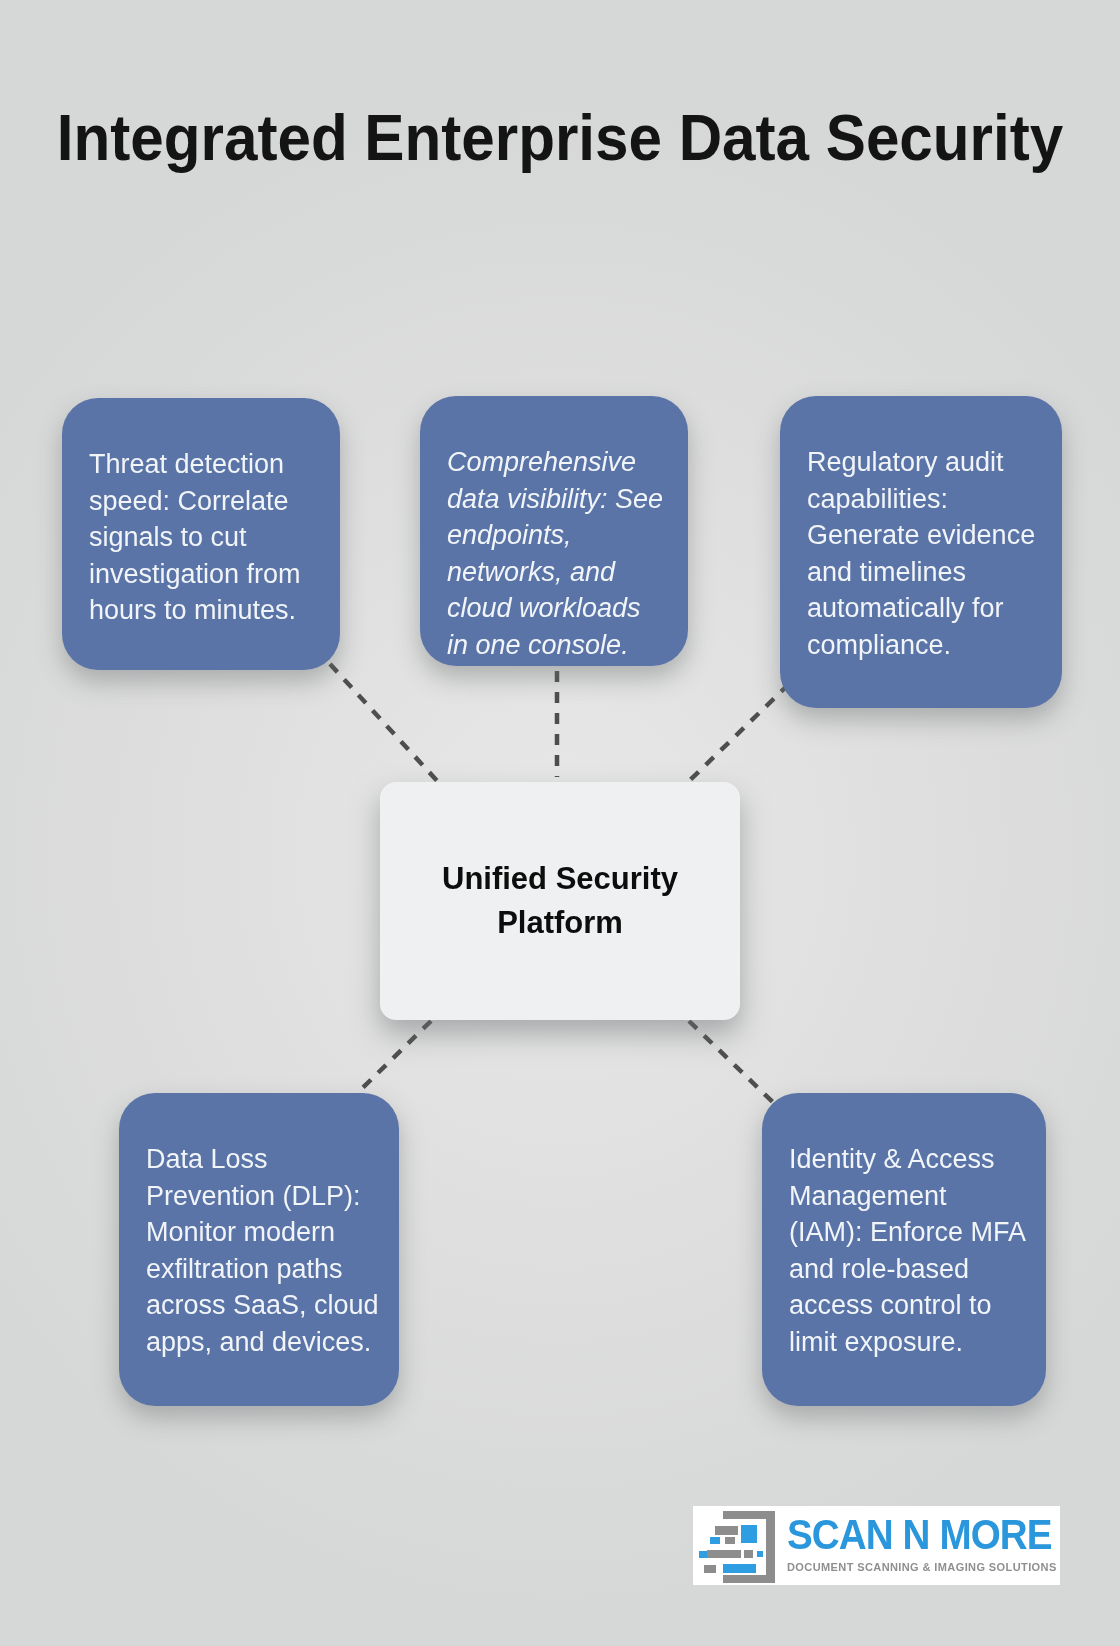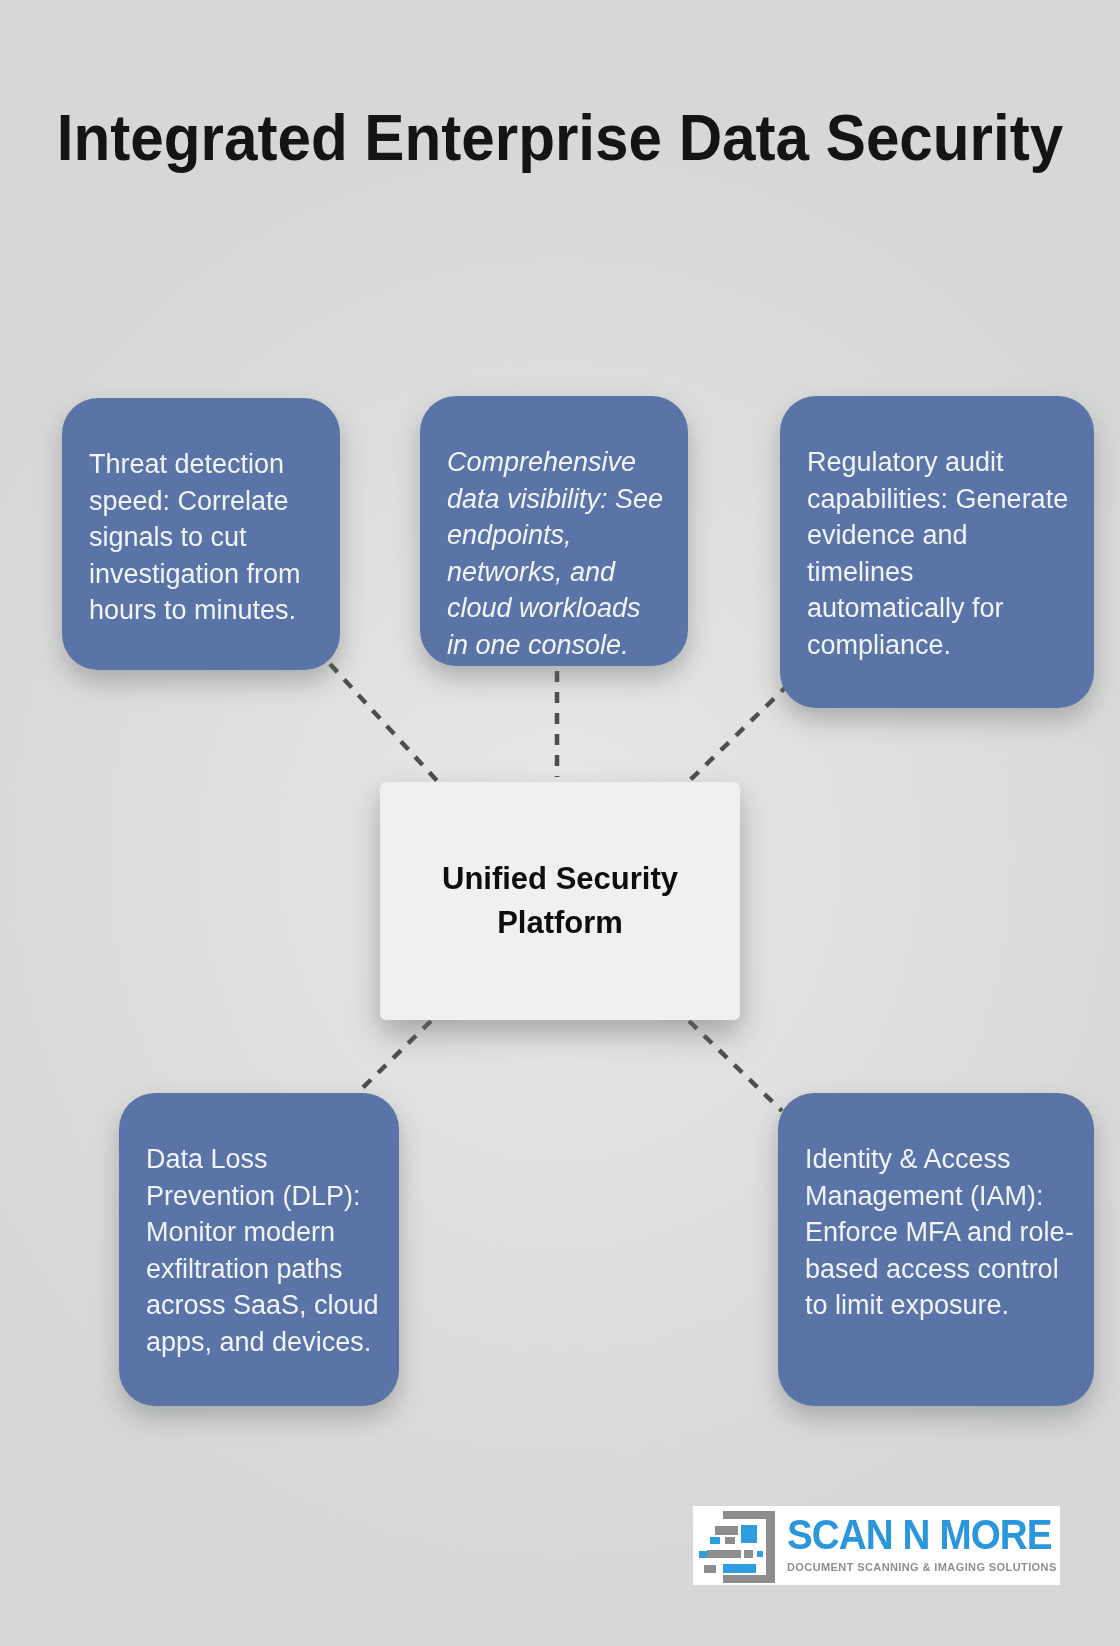--- a/index.html
+++ b/index.html
@@ -26,26 +26,26 @@
     border-radius:36px;
     box-shadow:0 12px 24px rgba(110,112,115,0.45);
     color:#f2f5f8;
     font-size:27px;line-height:36.5px;
     box-sizing:border-box;
     padding:48px 20px 0 27px;
   }
   .node p{margin:0;}
   .node-1{left:62px;  top:398px;  width:278px; height:272px;}
   .node-2{left:420px; top:396px;  width:268px; height:270px;font-style:italic;}
-  .node-3{left:780px; top:396px;  width:314px; height:312px;}
+  .node-3{left:780px; top:396px;  width:282px; height:312px;}
   .node-4{left:73px;  top:1093px; width:280px; height:313px;margin-left:46px;}
-  .node-5{left:778px; top:1093px; width:316px; height:313px;}
+  .node-5{left:762px; top:1093px; width:284px; height:313px;}
   .center-box{
     position:absolute;left:380px;top:782px;width:360px;height:238px;
-    background:#eef0f1;border-radius:6px;
+    background:#eef0f1;border-radius:16px;
     box-shadow:0 14px 28px rgba(110,112,115,0.5);
     display:flex;align-items:center;justify-content:center;
     text-align:center;box-sizing:border-box;padding:0 42px;
   }
   .center-box p{margin:0;font-size:31px;line-height:44px;font-weight:700;color:#0d0d0d;}
   .logo{
     position:absolute;left:693px;top:1506px;width:367px;height:79px;
     background:#ffffff;
   }
   .logo-icon{position:absolute;left:6px;top:4px;width:78px;height:72px;}

